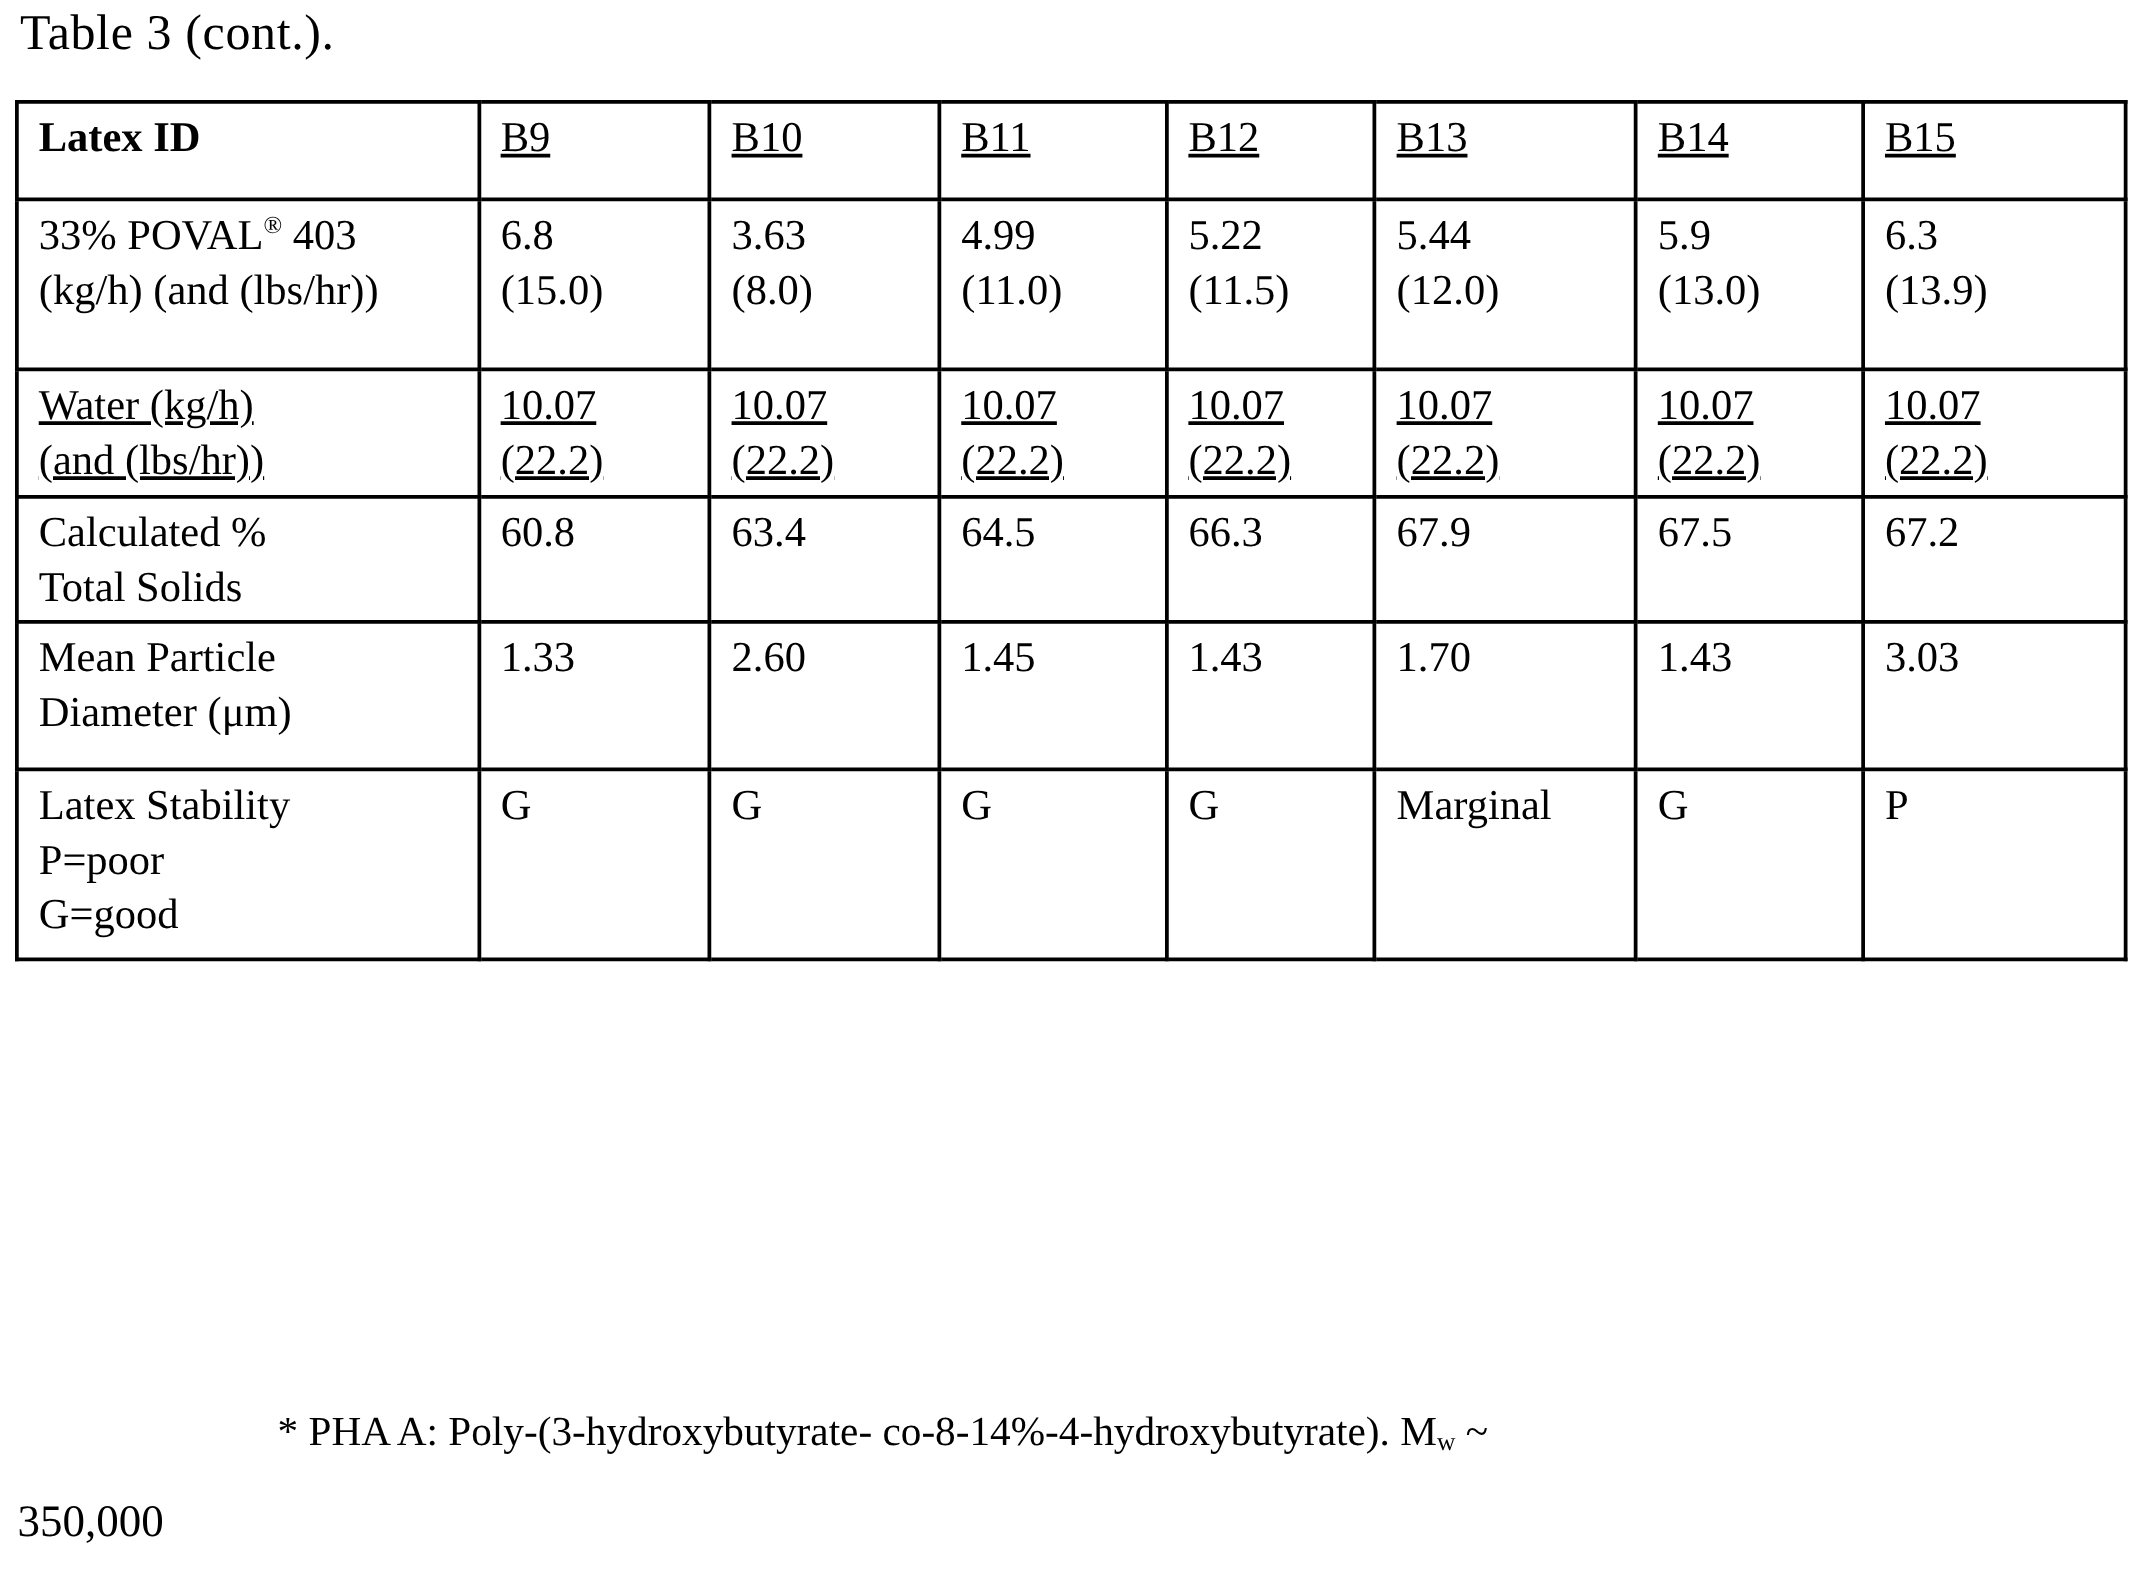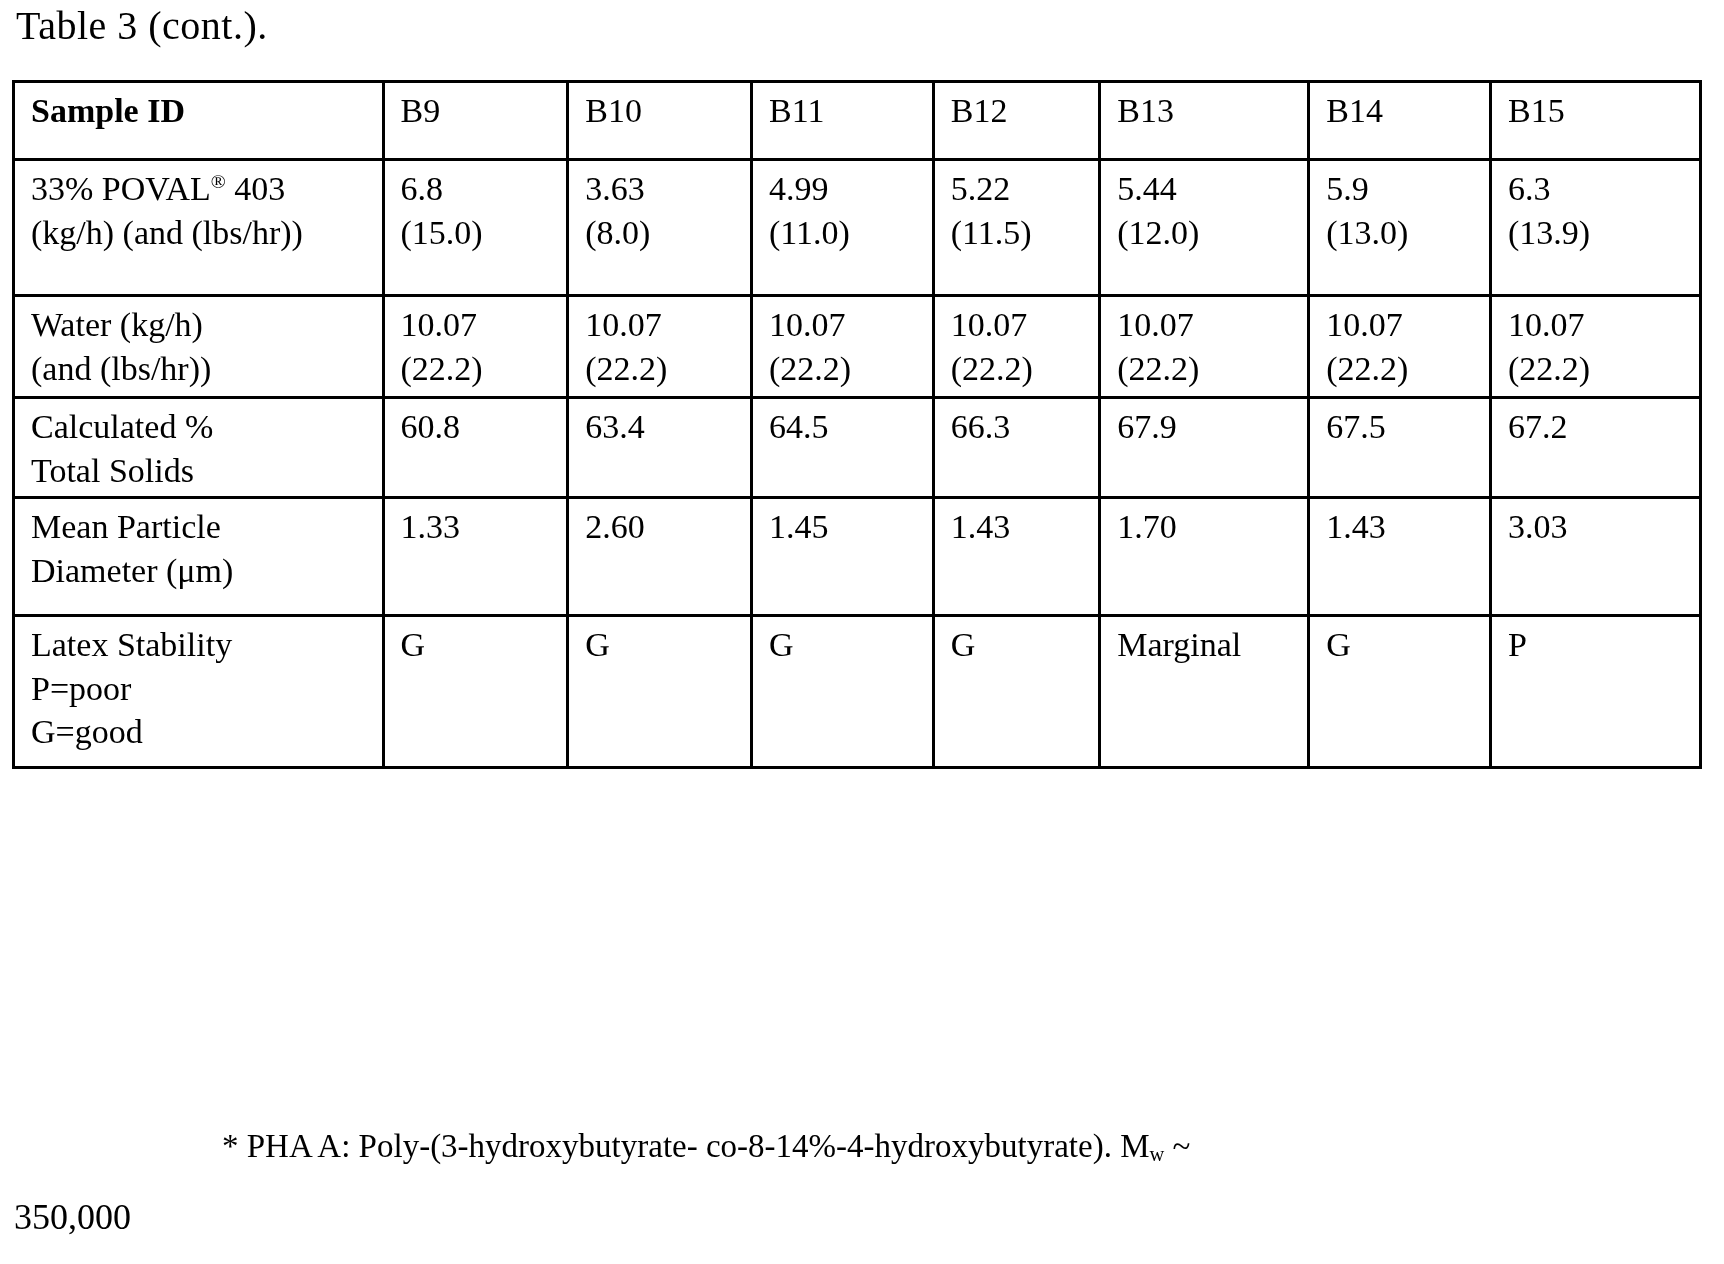--- a/index.html
+++ b/index.html
@@ -37,26 +37,26 @@
     border: 3px solid #000000;
     vertical-align: top;
     text-align: left;
     padding: 6px 8px 4px 16px;
     font-size: 34px;
     line-height: 1.28;
     white-space: pre-line;
     overflow: hidden;
   }
   th.rowlabel { font-weight: normal; }
-  th.colh { font-weight: normal; }
+  th.colh { font-weight: normal; text-decoration: underline; }
   th.corner { font-weight: bold; }
   tr.rh  { height: 78px; }
   tr.r0  { height: 122px; }
   tr.r1  { height: 136px; }
-  tr.r2  { height: 102px; }
+  tr.r2  { height: 102px; text-decoration: underline; }
   tr.r3  { height: 104px; }
   tr.r4  { height: 96px; }
   tr.r5  { height: 138px; }
   tr.r6  { height: 118px; }
   tr.r7  { height: 152px; }
   sup.reg {
     font-size: 58%;
     vertical-align: super;
     line-height: 0;
   }
@@ -94,21 +94,21 @@
       <col style="width:183px">
       <col style="width:182px">
       <col style="width:180px">
       <col style="width:165px">
       <col style="width:207px">
       <col style="width:180px">
       <col style="width:208px">
     </colgroup>
     <tbody>
       <tr class="rh">
-        <th class="corner">Sample ID</th>
+        <th class="corner">Latex ID</th>
         <th class="colh">B9</th>
         <th class="colh">B10</th>
         <th class="colh">B11</th>
         <th class="colh">B12</th>
         <th class="colh">B13</th>
         <th class="colh">B14</th>
         <th class="colh">B15</th>
       </tr>
 
 

